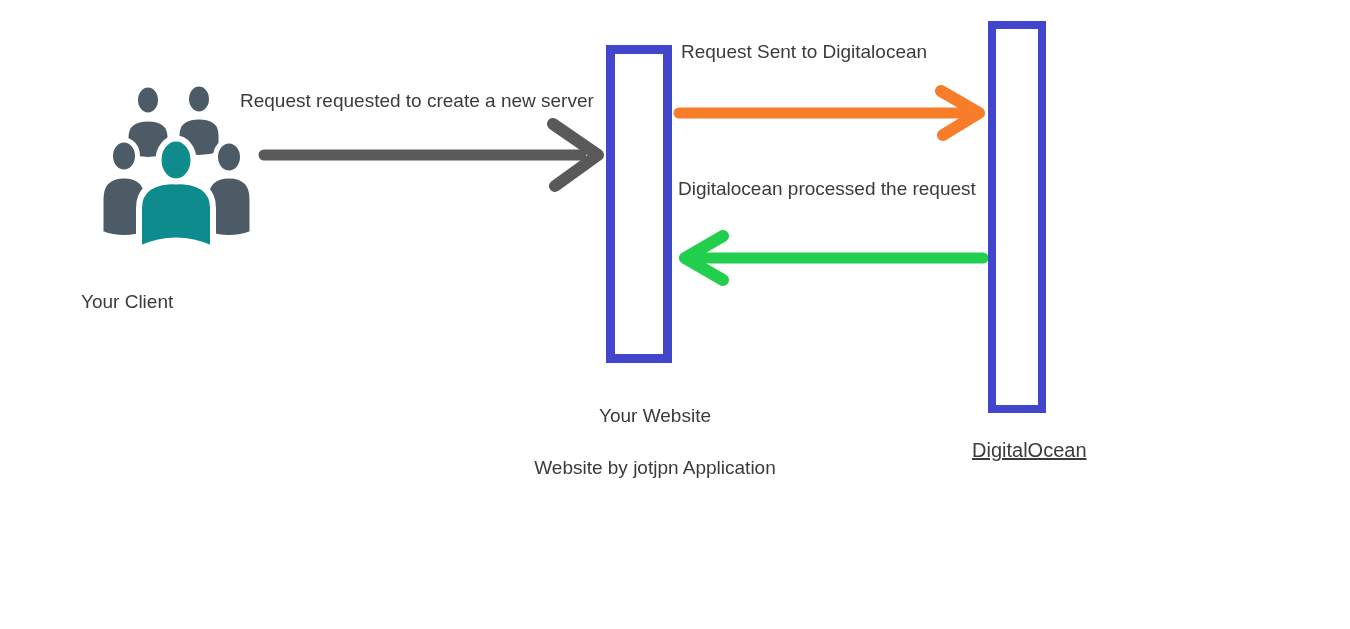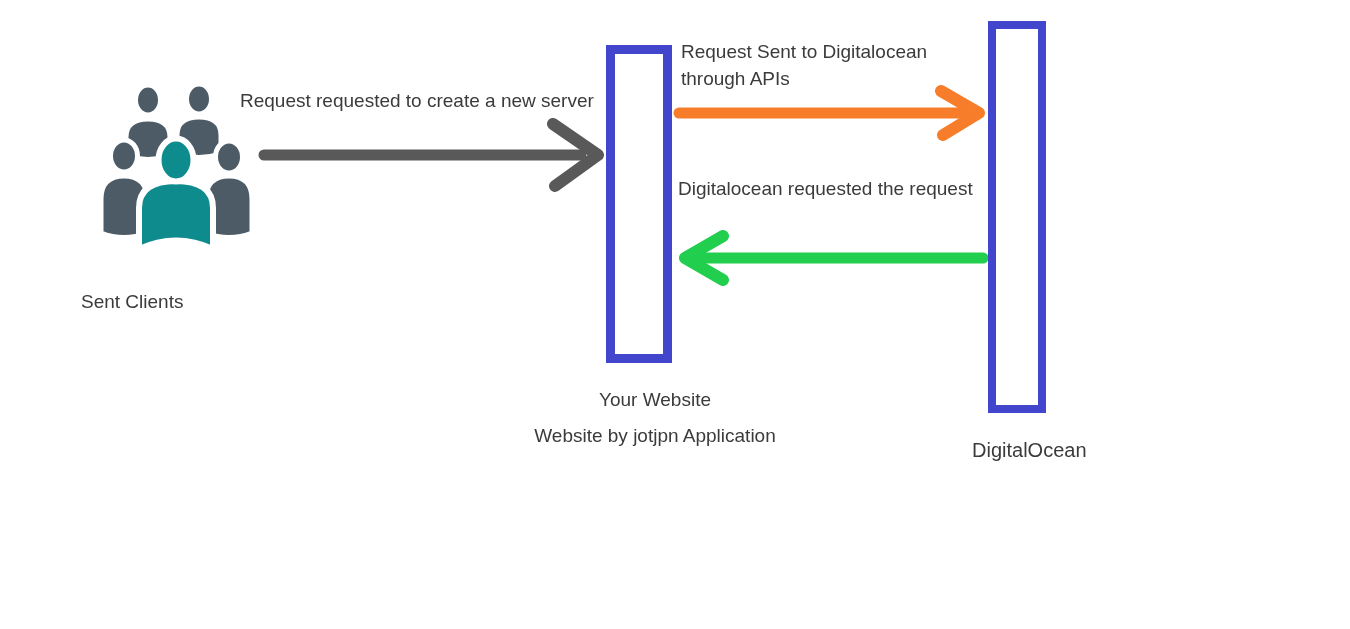--- a/index.html
+++ b/index.html
@@ -25,22 +25,22 @@
   #digitalocean-lifeline { left: 988px; top: 21px; width: 58px; height: 392px; border-width: 8px; }
   #clients-icon { left: 95px; top: 80px; }
   #clients-label { left: 81px; top: 291px; }
   #client-arrow-label { left: 240px; top: 90px; }
   #client-arrow { left: 255px; top: 115px; }
   #request-label { left: 681px; top: 38px; }
   #request-arrow { left: 670px; top: 85px; }
   #response-label { left: 678px; top: 175px; }
   #response-arrow { left: 675px; top: 230px; }
   #website-caption { left: 505px; top: 382px; width: 300px; text-align: center; }
-  #website-caption .cap-line { height: 36px; line-height: 36px; font-size: 19px; }
-  #digitalocean-label { left: 972px; top: 439px; font-size: 20px; }
+  #website-caption .cap-line { height: 36px; line-height: 36px; font-size: 19px; margin-top: 16px; }
+  #digitalocean-label { left: 972px; top: 439px; font-size: 20px; text-decoration: underline; }
 </style>
 </head>
 <body>
 
 <div id="canvas">
 
   <svg id="clients-icon" class="abs" width="165" height="172" viewBox="0 0 165 172">
 
     <g stroke="#ffffff" stroke-width="5" fill="#4c5b66">
       <path d="M31,76 L31,57 Q31,39 53,39 Q75,39 75,57 L75,76 Q53,83 31,76 Z"></path>
@@ -59,41 +59,40 @@
       <path d="M111,153 L111,119 Q111,96 134,96 Q157,96 157,119 L157,153 Q134,162 111,153 Z"></path>
       <ellipse cx="134" cy="77" rx="13.5" ry="16"></ellipse>
     </g>
 
     <g stroke="#ffffff" stroke-width="6" fill="#0d8b8d">
       <path d="M44,169 L44,128 Q44,101 81,101 Q118,101 118,128 L118,169 Q81,152 44,169 Z"></path>
       <ellipse cx="81" cy="80" rx="17.5" ry="21.5"></ellipse>
     </g>
   </svg>
 
-  <div id="clients-label" class="abs label">Sent Clients</div>
+  <div id="clients-label" class="abs label">Your Client</div>
 
   <div id="client-arrow-label" class="abs label">Request requested to create a new server</div>
   <svg id="client-arrow" class="abs" width="350" height="80" viewBox="0 0 350 80">
     <line x1="9" y1="40" x2="326" y2="40" stroke-width="11" stroke-linecap="round" stroke="#595959"></line>
     <polyline points="298,9 343,40 300,71" fill="none" stroke-width="12" stroke-linecap="round" stroke-linejoin="round" stroke="#595959"></polyline>
   </svg>
 
   <div id="website-lifeline" class="lifeline"></div>
 
   <div id="request-label" class="abs label two-line">
     <div>Request Sent to Digitalocean</div>
-    <div>through APIs</div>
   </div>
   <svg id="request-arrow" class="abs" width="320" height="60" viewBox="0 0 320 60">
     <line x1="9" y1="28" x2="297" y2="28" stroke-width="11" stroke-linecap="round" stroke="#f87d2b"></line>
     <polyline points="271,6 309,28 273,50" fill="none" stroke-width="12" stroke-linecap="round" stroke-linejoin="round" stroke="#f87d2b"></polyline>
   </svg>
 
   <div id="response-label" class="abs label two-line">
-    <div>Digitalocean requested the request</div>
+    <div>Digitalocean processed the request</div>
   </div>
   <svg id="response-arrow" class="abs" width="315" height="60" viewBox="0 0 315 60">
     <line x1="12" y1="28" x2="308" y2="28" stroke-width="11" stroke-linecap="round" stroke="#21ce4d"></line>
     <polyline points="48,6 10,28 48,50" fill="none" stroke-width="12" stroke-linecap="round" stroke-linejoin="round" stroke="#21ce4d"></polyline>
   </svg>
 
   <div id="website-caption" class="abs">
     <div class="cap-line">Your Website</div>
     <div class="cap-line">Website by jotjpn Application</div>
   </div>

